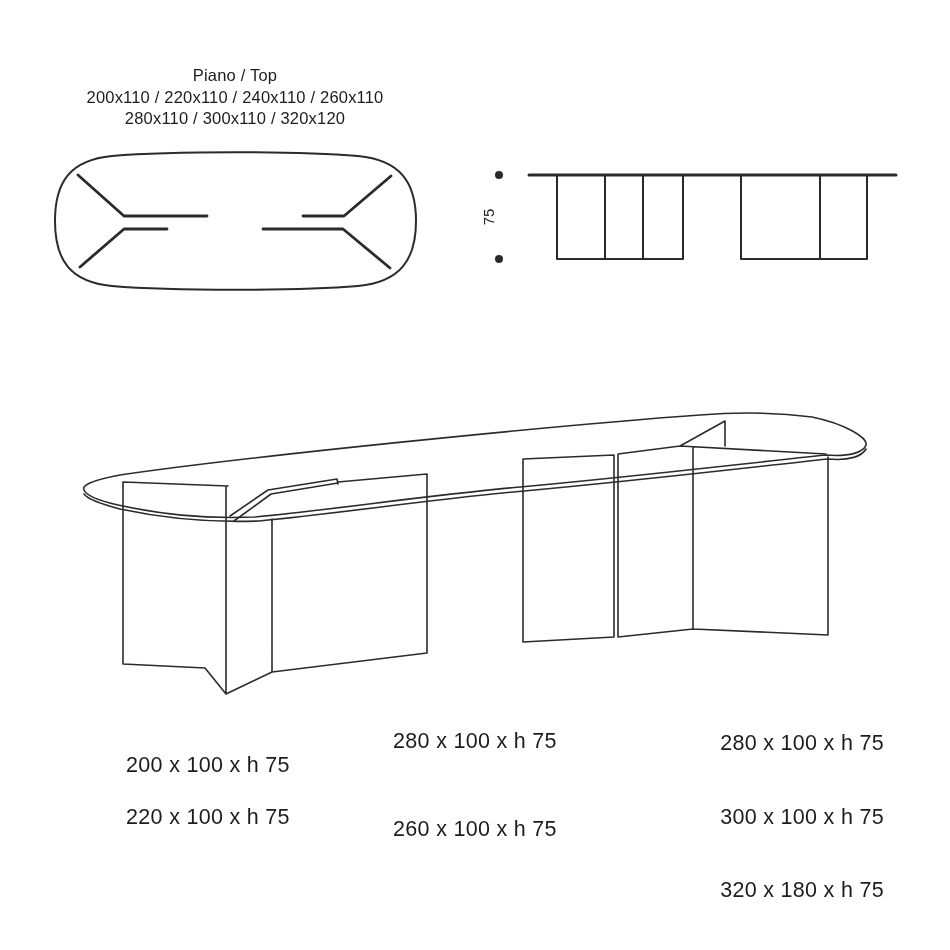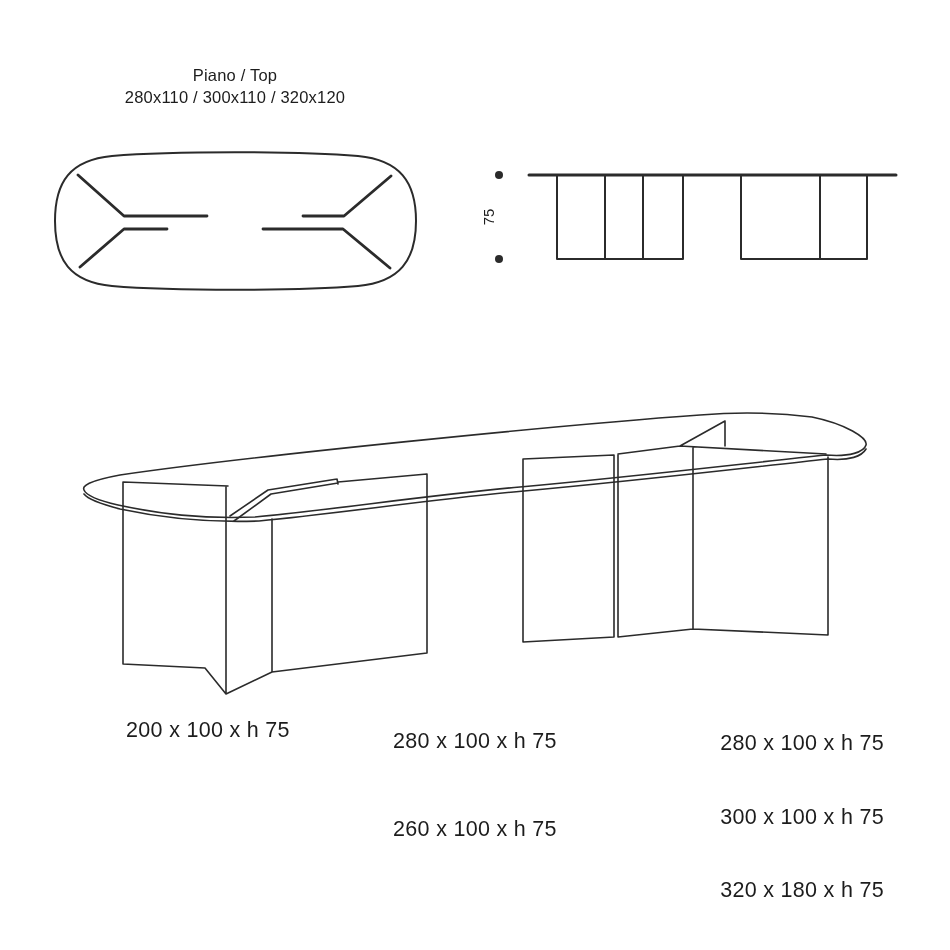--- a/index.html
+++ b/index.html
@@ -60,20 +60,21 @@
     fill: var(--text-color);
   }
 </style>
 </head>
 <body>
 
 <div class="page">
 
   <div class="header-block">
     <div>Piano / Top</div>
+    <div>200x110 / 220x110 / 240x110 / 260x110</div>
     <div>280x110 / 300x110 / 320x120</div>
   </div>
 
   <svg class="drawing-layer" viewBox="0 0 950 950">
 
     <g>
       <path class="w2" d="M 55 221 C 55 182 70 160 112 156 C 172 151 298 151 358 156 C 400 160 416 182 416 221
            C 416 260 400 282 358 286 C 298 291 172 291 112 286 C 70 282 55 260 55 221 Z"></path>
       <path class="w28" d="M 78 175 L 124 216 L 207 216 M 167 229 L 124 229 L 80 267"></path>
       <path class="w28" d="M 303 216 L 344 216 L 391 176 M 263 229 L 343 229 L 390 268"></path>
@@ -116,21 +117,22 @@
            M 725 421 L 725 446
            M 680 446 L 826 454
            M 693 448 L 693 629
            M 828 457 L 828 635
            M 523 642 L 614 637
            M 618 637 L 693 629
            M 693 629 L 828 635"></path>
     </g>
   </svg>
 
-  <div class="dim-label c1" style="top:717px">200 x 100 x h 75</div>
+  <div class="dim-label c1" style="top:752px">200 x 100 x h 75</div>
+  <div class="dim-label c1" style="top:804px">220 x 100 x h 75</div>
 
   <div class="dim-label c2" style="top:728px">280 x 100 x h 75</div>
   <div class="dim-label c2" style="top:816px">260 x 100 x h 75</div>
 
   <div class="dim-label c3" style="top:730px">280 x 100 x h 75</div>
   <div class="dim-label c3" style="top:804px">300 x 100 x h 75</div>
   <div class="dim-label c3" style="top:877px">320 x 180 x h 75</div>
 
 </div>
 

